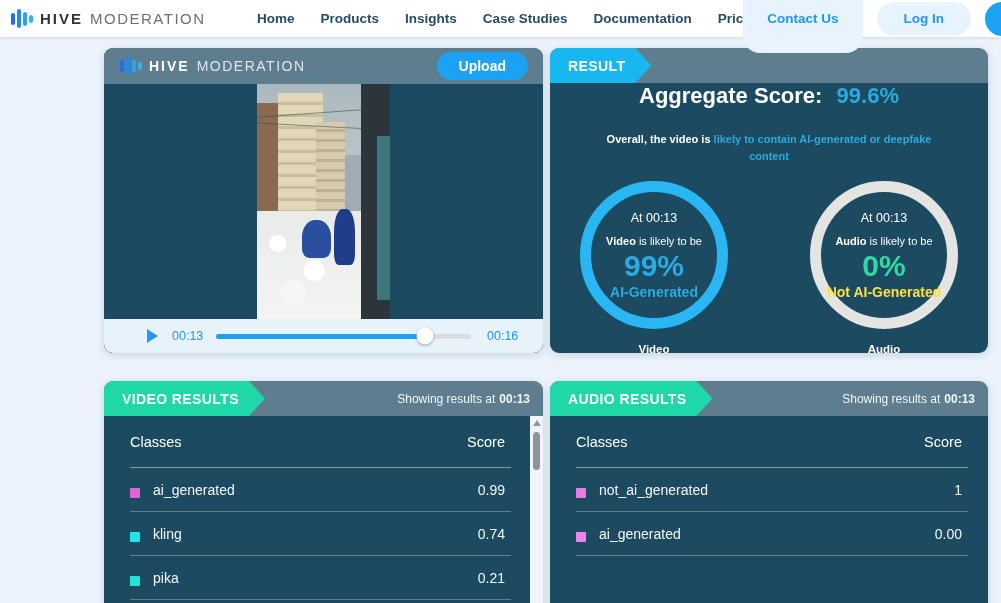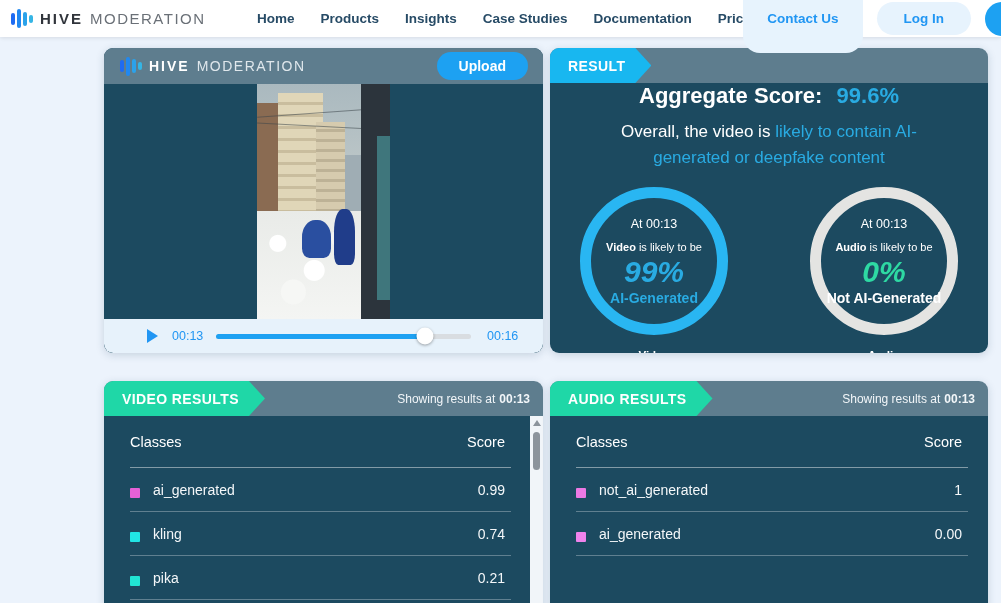--- a/index.html
+++ b/index.html
@@ -83,30 +83,30 @@
   .seek { position:relative; margin-left:8px; width:255px; height:5px; border-radius:3px; background:#d9dde1; cursor:pointer; }
   .seek-fill { position:absolute; left:0; top:0; height:5px; border-radius:3px; background:#1da1f2; }
   .seek-thumb { position:absolute; top:50%; width:17px; height:17px; border-radius:50%; background:#ffffff;
                 box-shadow:0 1px 3px rgba(0,0,0,0.35); transform:translate(-50%,-50%); cursor:pointer; }
 
   
   .result-panel { left:550px; top:48px; width:438px; height:305px; }
   .result-body { height:270px; text-align:center; }
   .agg-line { font-size:22px; font-weight:bold; color:#ffffff; }
   .agg-value { color:#29abe2; margin-left:8px; }
-  .summary { margin:10px 40px 0; font-size:17px; line-height:1.5; color:#ffffff; font-weight:400; }
+  .summary { margin:22px 40px 0; font-size:11px; line-height:1.5; color:#ffffff; font-weight:700; }
   .summary .hl { color:#29abe2; }
   .gauges { display:flex; justify-content:center; gap:40px; margin-top:17px; }
   .gauge { width:190px; display:flex; flex-direction:column; align-items:center; }
   .ring { width:148px; height:148px; border-radius:50%; border:11px solid #29b6f2;
           display:flex; flex-direction:column; align-items:center; justify-content:center; background:transparent; }
   .g-at { color:#ffffff; font-size:12.5px; }
   .g-sub { color:#ffffff; font-size:11px; margin-top:10px; }
   .g-sub b { font-size:11px; }
-  .g-pct { font-size:30px; font-weight:bold; color:#29abe2; margin-top:2px; line-height:1.1;font-style:italic; }
+  .g-pct { font-size:30px; font-weight:bold; color:#29abe2; margin-top:2px; line-height:1.1; }
   .g-verdict { font-size:14px; font-weight:bold; color:#29abe2; margin-top:2px; }
   .g-label { margin-top:14px; color:#ffffff; font-size:11.5px; font-weight:bold; }
 
   
   .vres-panel { left:104px; top:381px; width:439px; height:260px; }
   .ares-panel { left:550px; top:381px; width:438px; height:260px; }
   .res-body { position:relative; height:226px; }
   .res-table { padding:0 20px 0 26px; }
   .res-head-row { display:flex; justify-content:space-between; align-items:center; height:52px;
                   border-bottom:1px solid rgba(255,255,255,0.45); color:#ffffff; font-size:14.5px;gap:25px; }
@@ -212,21 +212,21 @@
             <div class="g-pct" style="color: rgb(41, 171, 226);">99%</div>
             <div class="g-verdict" style="color: rgb(41, 171, 226);">AI-Generated</div>
           </div>
           <div class="g-label">Video</div>
         </div>
         <div class="gauge">
           <div class="ring" style="border-color: rgb(228, 228, 226);">
             <div class="g-at">At 00:13</div>
             <div class="g-sub"><b>Audio</b><span> is likely to be</span></div>
             <div class="g-pct" style="color: rgb(46, 217, 163);">0%</div>
-            <div class="g-verdict" style="color: #ffffff;">Not AI-Generated</div>
+            <div class="g-verdict" style="color: #fde047;">Not AI-Generated</div>
           </div>
           <div class="g-label">Audio</div>
         </div>
       </div>
     </div>
   </div>
 
   <div class="panel vres-panel">
     <div class="panel-head">
       <div class="head-tag tag-green">VIDEO RESULTS</div>

